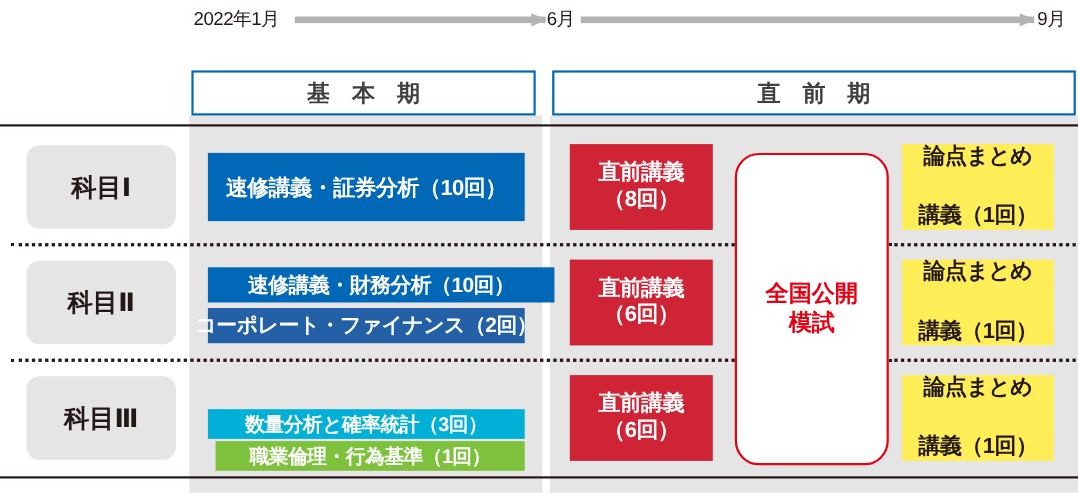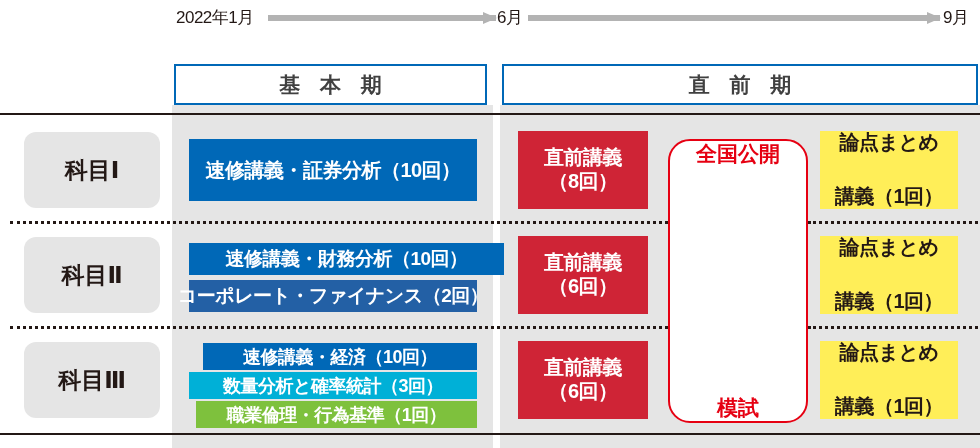--- a/index.html
+++ b/index.html
@@ -113,21 +113,21 @@
   #chip-y2 { left: 820px; top: 236px; width: 138px; height: 78px; }
   #chip-y3 { left: 820px; top: 341px; width: 138px; height: 78px; }
 
   
   #mock {
     position: absolute; left: 668px; top: 139px;
     width: 140px; height: 284px;
     background: #ffffff;
     border: 2px solid #e60012; border-radius: 22px;
     display: flex; flex-direction: column;
-    align-items: center; justify-content: space-between;
+    align-items: center; justify-content: center;
     color: #e60012; font-weight: bold; font-size: 21px;
     line-height: 1.25; letter-spacing: 0px;
   }
 </style>
 </head>
 <body>
 
 <div id="root">
 
   <div class="band" id="band-basic"></div>
@@ -158,21 +158,20 @@
   <div class="subject" id="subject-3">科目Ⅲ</div>
 
   <div class="dotted" id="dot1-a"></div>
   <div class="dotted" id="dot1-b"></div>
   <div class="dotted" id="dot2-a"></div>
   <div class="dotted" id="dot2-b"></div>
 
   <div class="chip blue-dark" id="chip-b1">速修講義・証券分析（10回）</div>
   <div class="chip blue-dark" id="chip-b2">速修講義・財務分析（10回）</div>
   <div class="chip blue-navy" id="chip-b3">コーポレート・ファイナンス（2回）</div>
-  <div class="chip blue-dark" id="chip-b4">速修講義・経済（10回）</div>
   <div class="chip cyan" id="chip-b5">数量分析と確率統計（3回）</div>
   <div class="chip green" id="chip-b6">職業倫理・行為基準（1回）</div>
 
   <div class="chip red" id="chip-r1">
     <span>直前講義</span>
     <span>（8回）</span>
   </div>
   <div class="chip red" id="chip-r2">
     <span>直前講義</span>
     <span>（6回）</span>

